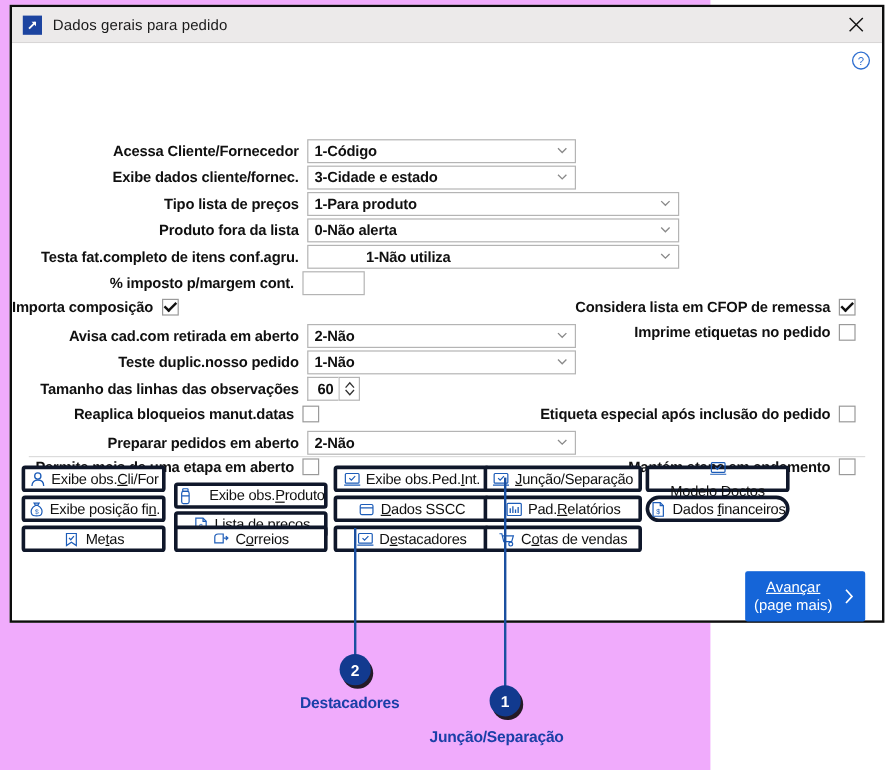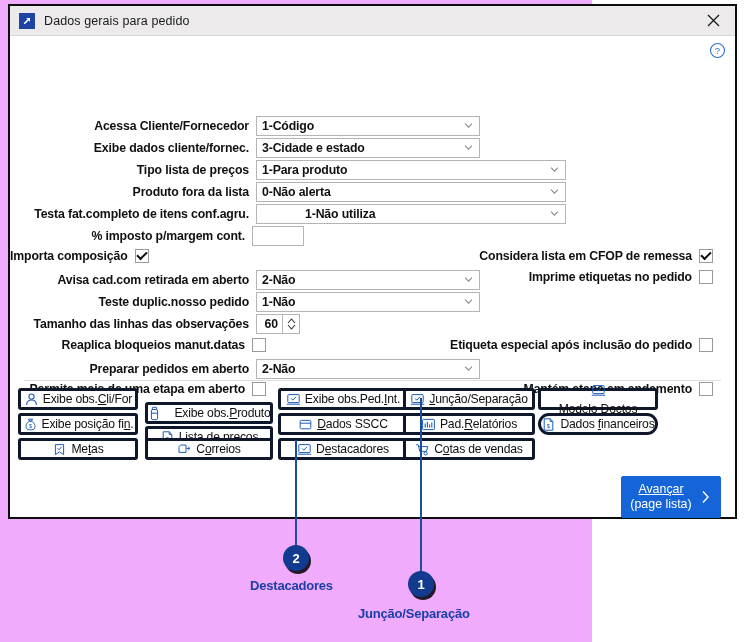--- a/index.html
+++ b/index.html
@@ -494,21 +494,21 @@
             </svg></span>
         <span><span>C</span><u>o</u><span>tas de vendas</span></span>
       </div>
 
     </div>
 
     <div class="navwrap">
       <div class="navbtn next">
         <span class="navtxt">
           <span class="t1">Avançar</span><br>
-          <span>(page lista)</span>
+          <span>(page mais)</span>
         </span>
         <span class="navarrow">
           <svg width="14" height="16" viewBox="0 0 14 16">
               <path d="M5 2.5 L10 8 L5 13.5" stroke="#ffffff" stroke-width="1.4" fill="none"></path>
             </svg>
         </span>
       </div>
     </div>
 
   </div>

